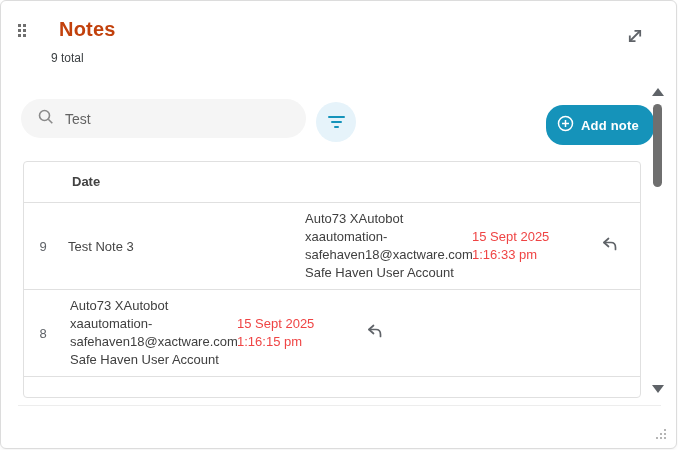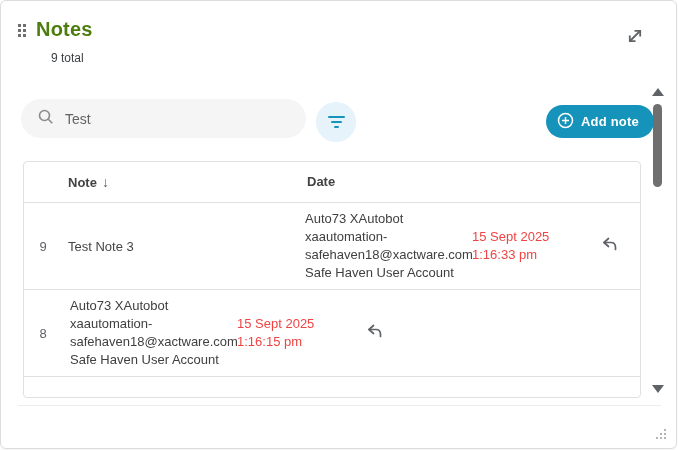--- a/index.html
+++ b/index.html
@@ -6,38 +6,38 @@
   html, body { width: 678px; height: 450px; background: #fff; font-family: "Liberation Sans", sans-serif; }
   .card {
     position: absolute; left: 0; top: 0; width: 677px; height: 449px;
     background: #fff; border: 1px solid #dcdcdc; border-radius: 6px;
     box-shadow: 0 1px 3px rgba(0,0,0,0.05); overflow: hidden;
   }
   
   .drag-handle { position: absolute; left: 17px; top: 23px; display: grid;
     grid-template-columns: 3px 3px; grid-auto-rows: 3px; gap: 2px; cursor: grab; }
   .drag-handle i { background: #6f6f6f; }
-  .title { position: absolute; left: 35px; top: 17px; font-size: 20px; color: #4d7c0f; letter-spacing: .2px; }
+  .title { position: absolute; left: 58px; top: 17px; font-size: 20px; color: #c2410c; letter-spacing: .2px; }
   .total { position: absolute; left: 50px; top: 50px; font-size: 12px; color: #3c4043; }
   .expand-btn { position: absolute; left: 622px; top: 24px; width: 24px; height: 24px;
     background: none; border: none; cursor: pointer; padding: 0; }
   
   .search-pill { position: absolute; left: 20px; top: 98px; width: 285px; height: 39px;
     background: #f5f5f5; border-radius: 20px; display: flex; align-items: center; padding: 0 12px; }
   .search-pill svg { flex: 0 0 auto; margin-left: 4px; }
   .search-input { border: none; outline: none; background: transparent; font-size: 14px;
     color: #636363; margin-left: 10px; width: 220px; font-family: "Liberation Sans", sans-serif; }
   .filter-btn { position: absolute; left: 315px; top: 101px; width: 40px; height: 40px;
     border-radius: 50%; background: #e6f3fa; border: none; cursor: pointer;
     display: flex; flex-direction: column; align-items: center; justify-content: center; gap: 2.5px; }
   .filter-btn i { display: block; background: #1593ba; height: 2.5px; border-radius: 1px; }
   .filter-btn i:nth-child(1) { width: 17px; }
   .filter-btn i:nth-child(2) { width: 11px; }
   .filter-btn i:nth-child(3) { width: 5px; }
-  .add-note-btn { position: absolute; left: 545px; top: 104px; height: 33px; padding: 0 15px 0 11px;
+  .add-note-btn { position: absolute; left: 545px; top: 104px; height: 40px; padding: 0 15px 0 11px;
     background: #1593ba; color: #fff; border: none; border-radius: 17px; cursor: pointer;
     display: flex; align-items: center; gap: 7px; font-family: "Liberation Sans", sans-serif; }
   .add-note-btn .lbl { font-size: 13px; font-weight: bold; letter-spacing: .2px; }
   
   .notes-table { position: absolute; left: 22px; top: 160px; width: 618px; height: 237px;
     border: 1px solid #e0e0e0; border-radius: 4px; background: #fff; overflow: hidden; }
   .t-row { display: flex; width: 100%; }
   .t-head { height: 40px; align-items: center; }
   .t-body-row { height: 87px; border-top: 1px solid #e0e0e0; align-items: center; }
   .t-partial { height: 23px; border-top: 1px solid #e0e0e0; }
@@ -117,23 +117,20 @@
         <circle cx="8.5" cy="8.5" r="7" fill="none" stroke="#fff" stroke-width="1.5"></circle>
         <path d="M8.5 5 V12 M5 8.5 H12" stroke="#fff" stroke-width="1.5"></path>
       </svg>
     </span>
     <span class="lbl">Add note</span>
   </button>
 
   <div class="notes-table">
     <div class="t-row t-head">
       <div class="c-num"></div>
-      <div class="c-note">
-        <span>Note</span><span class="sort-arrow">↓</span>
-      </div>
       <div class="c-date">Date</div>
       <div class="c-action"></div>
     </div>
 
     <div class="t-row t-body-row">
       <div class="c-num">9</div>
       <div class="c-note">Test Note 3</div>
       <div class="c-source">Auto73 XAutobot
 xaautomation-
 safehaven18@xactware.com

